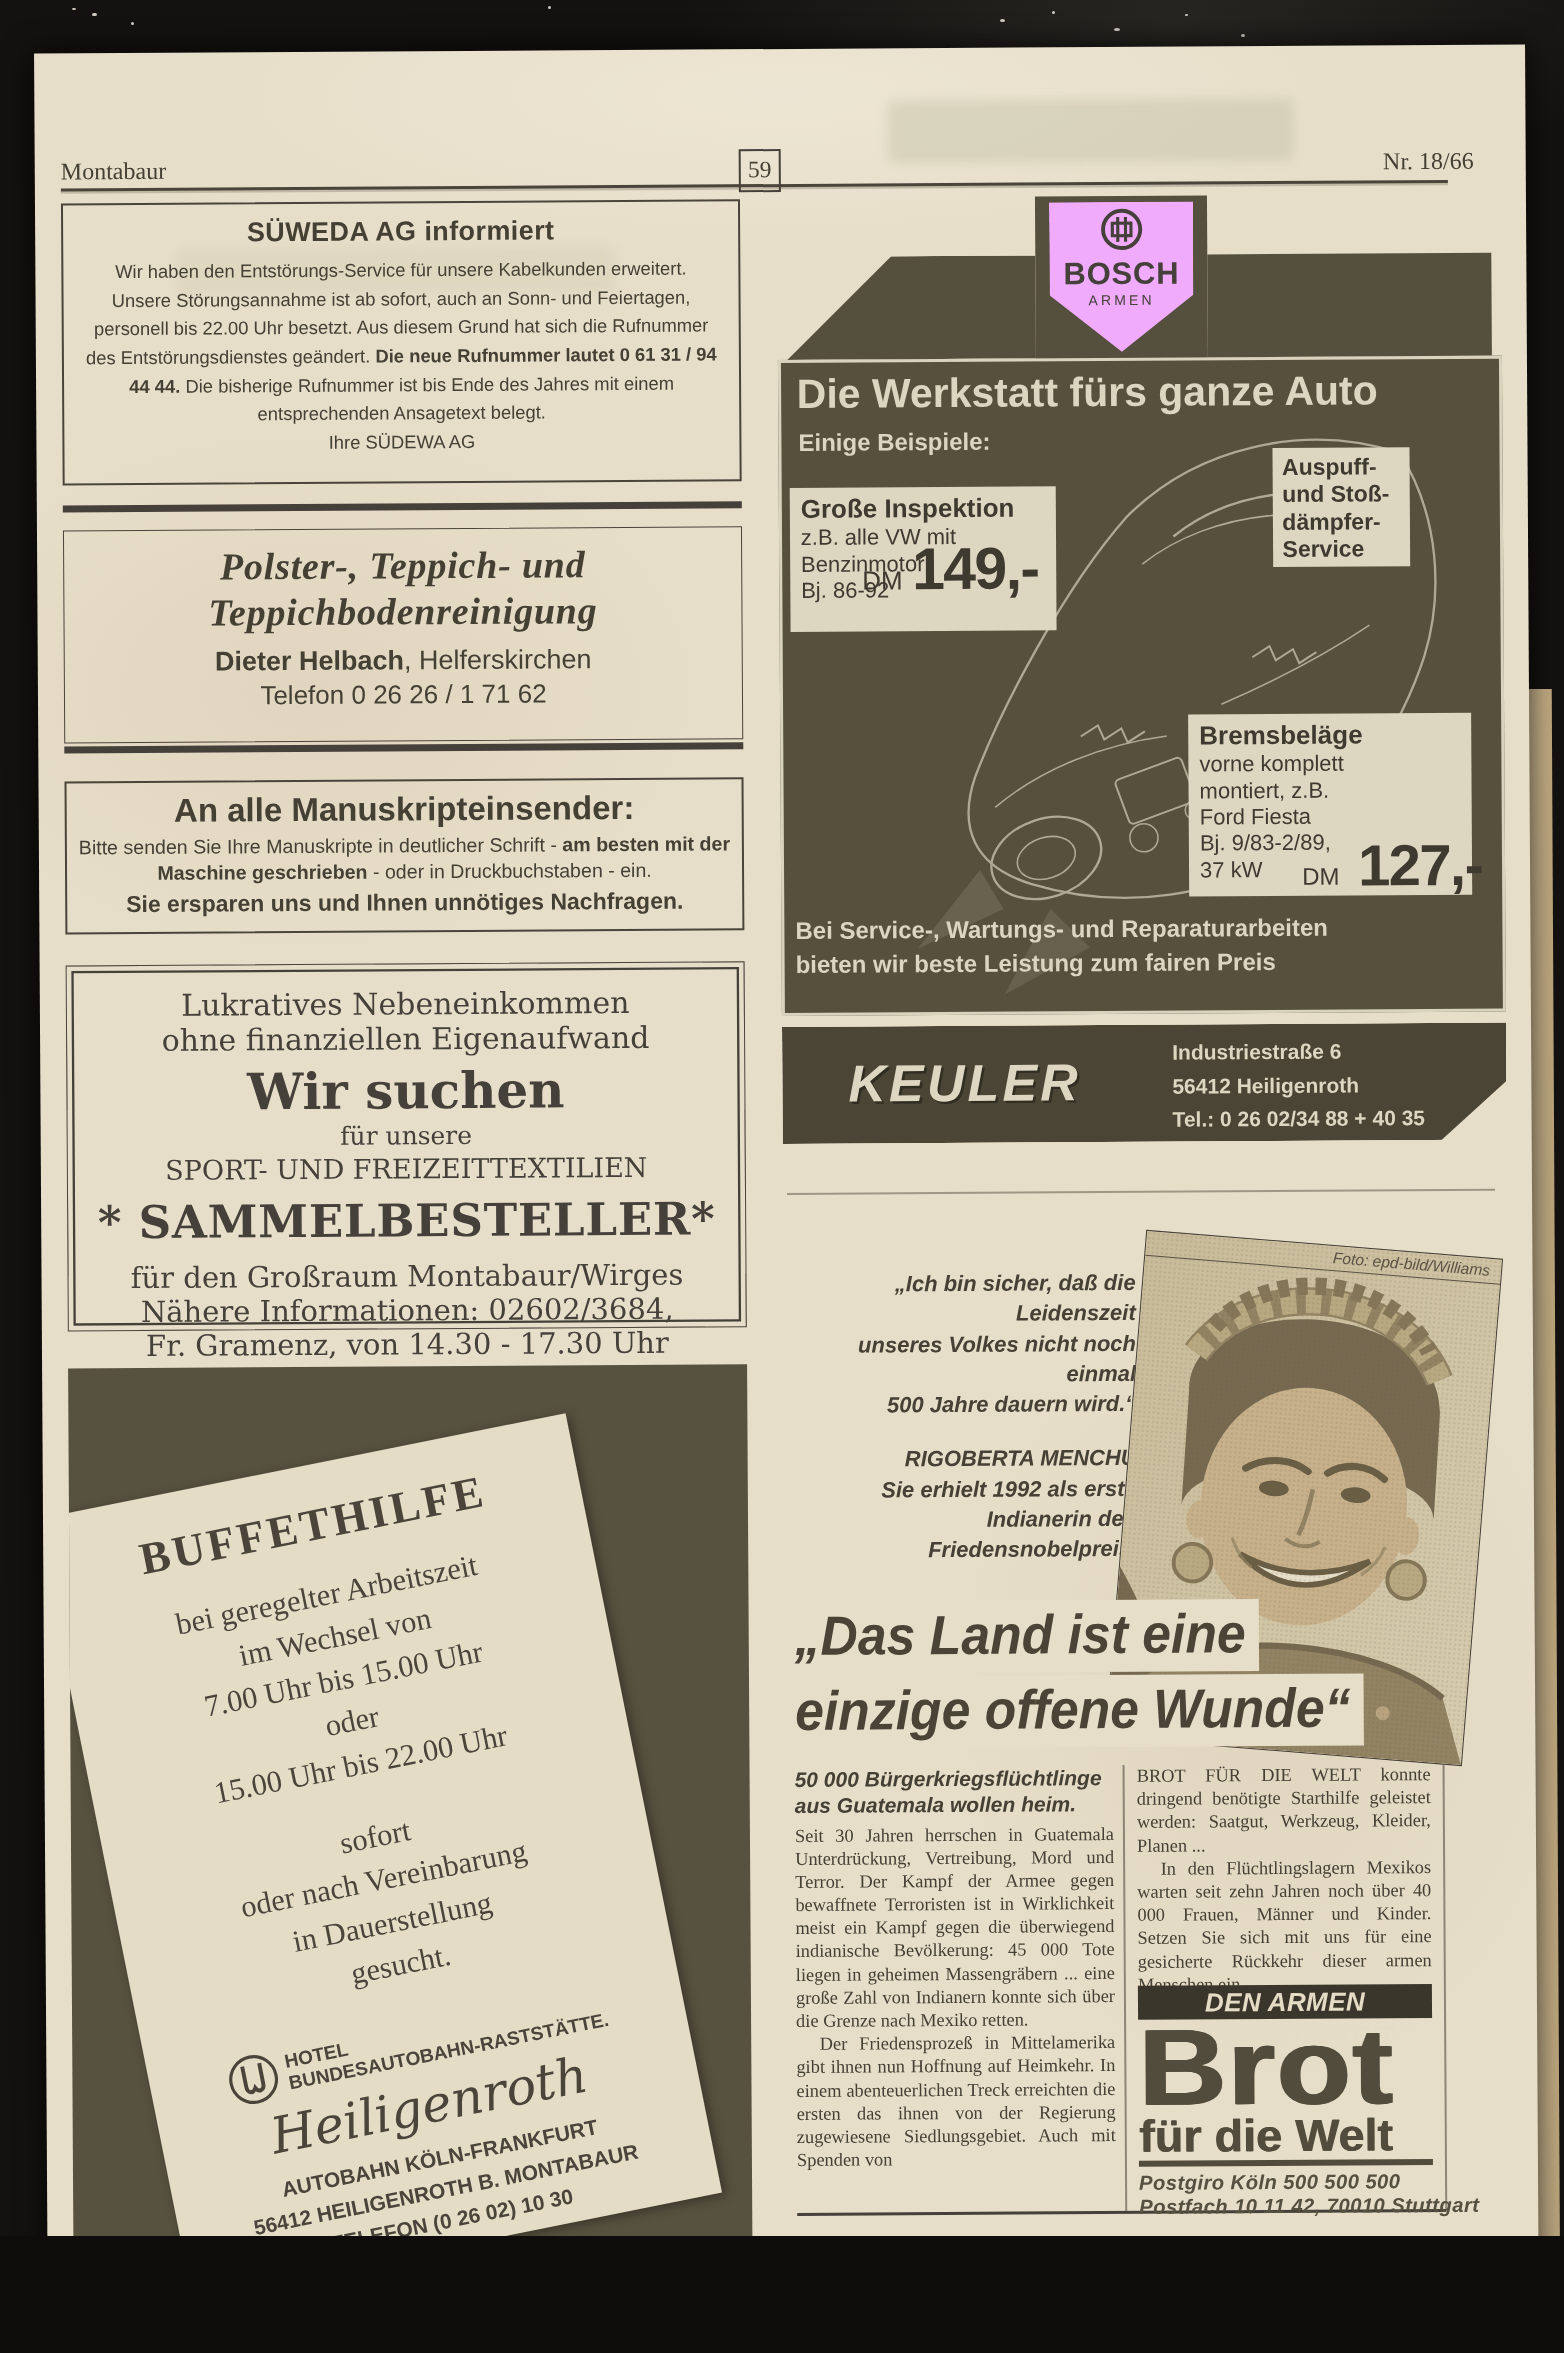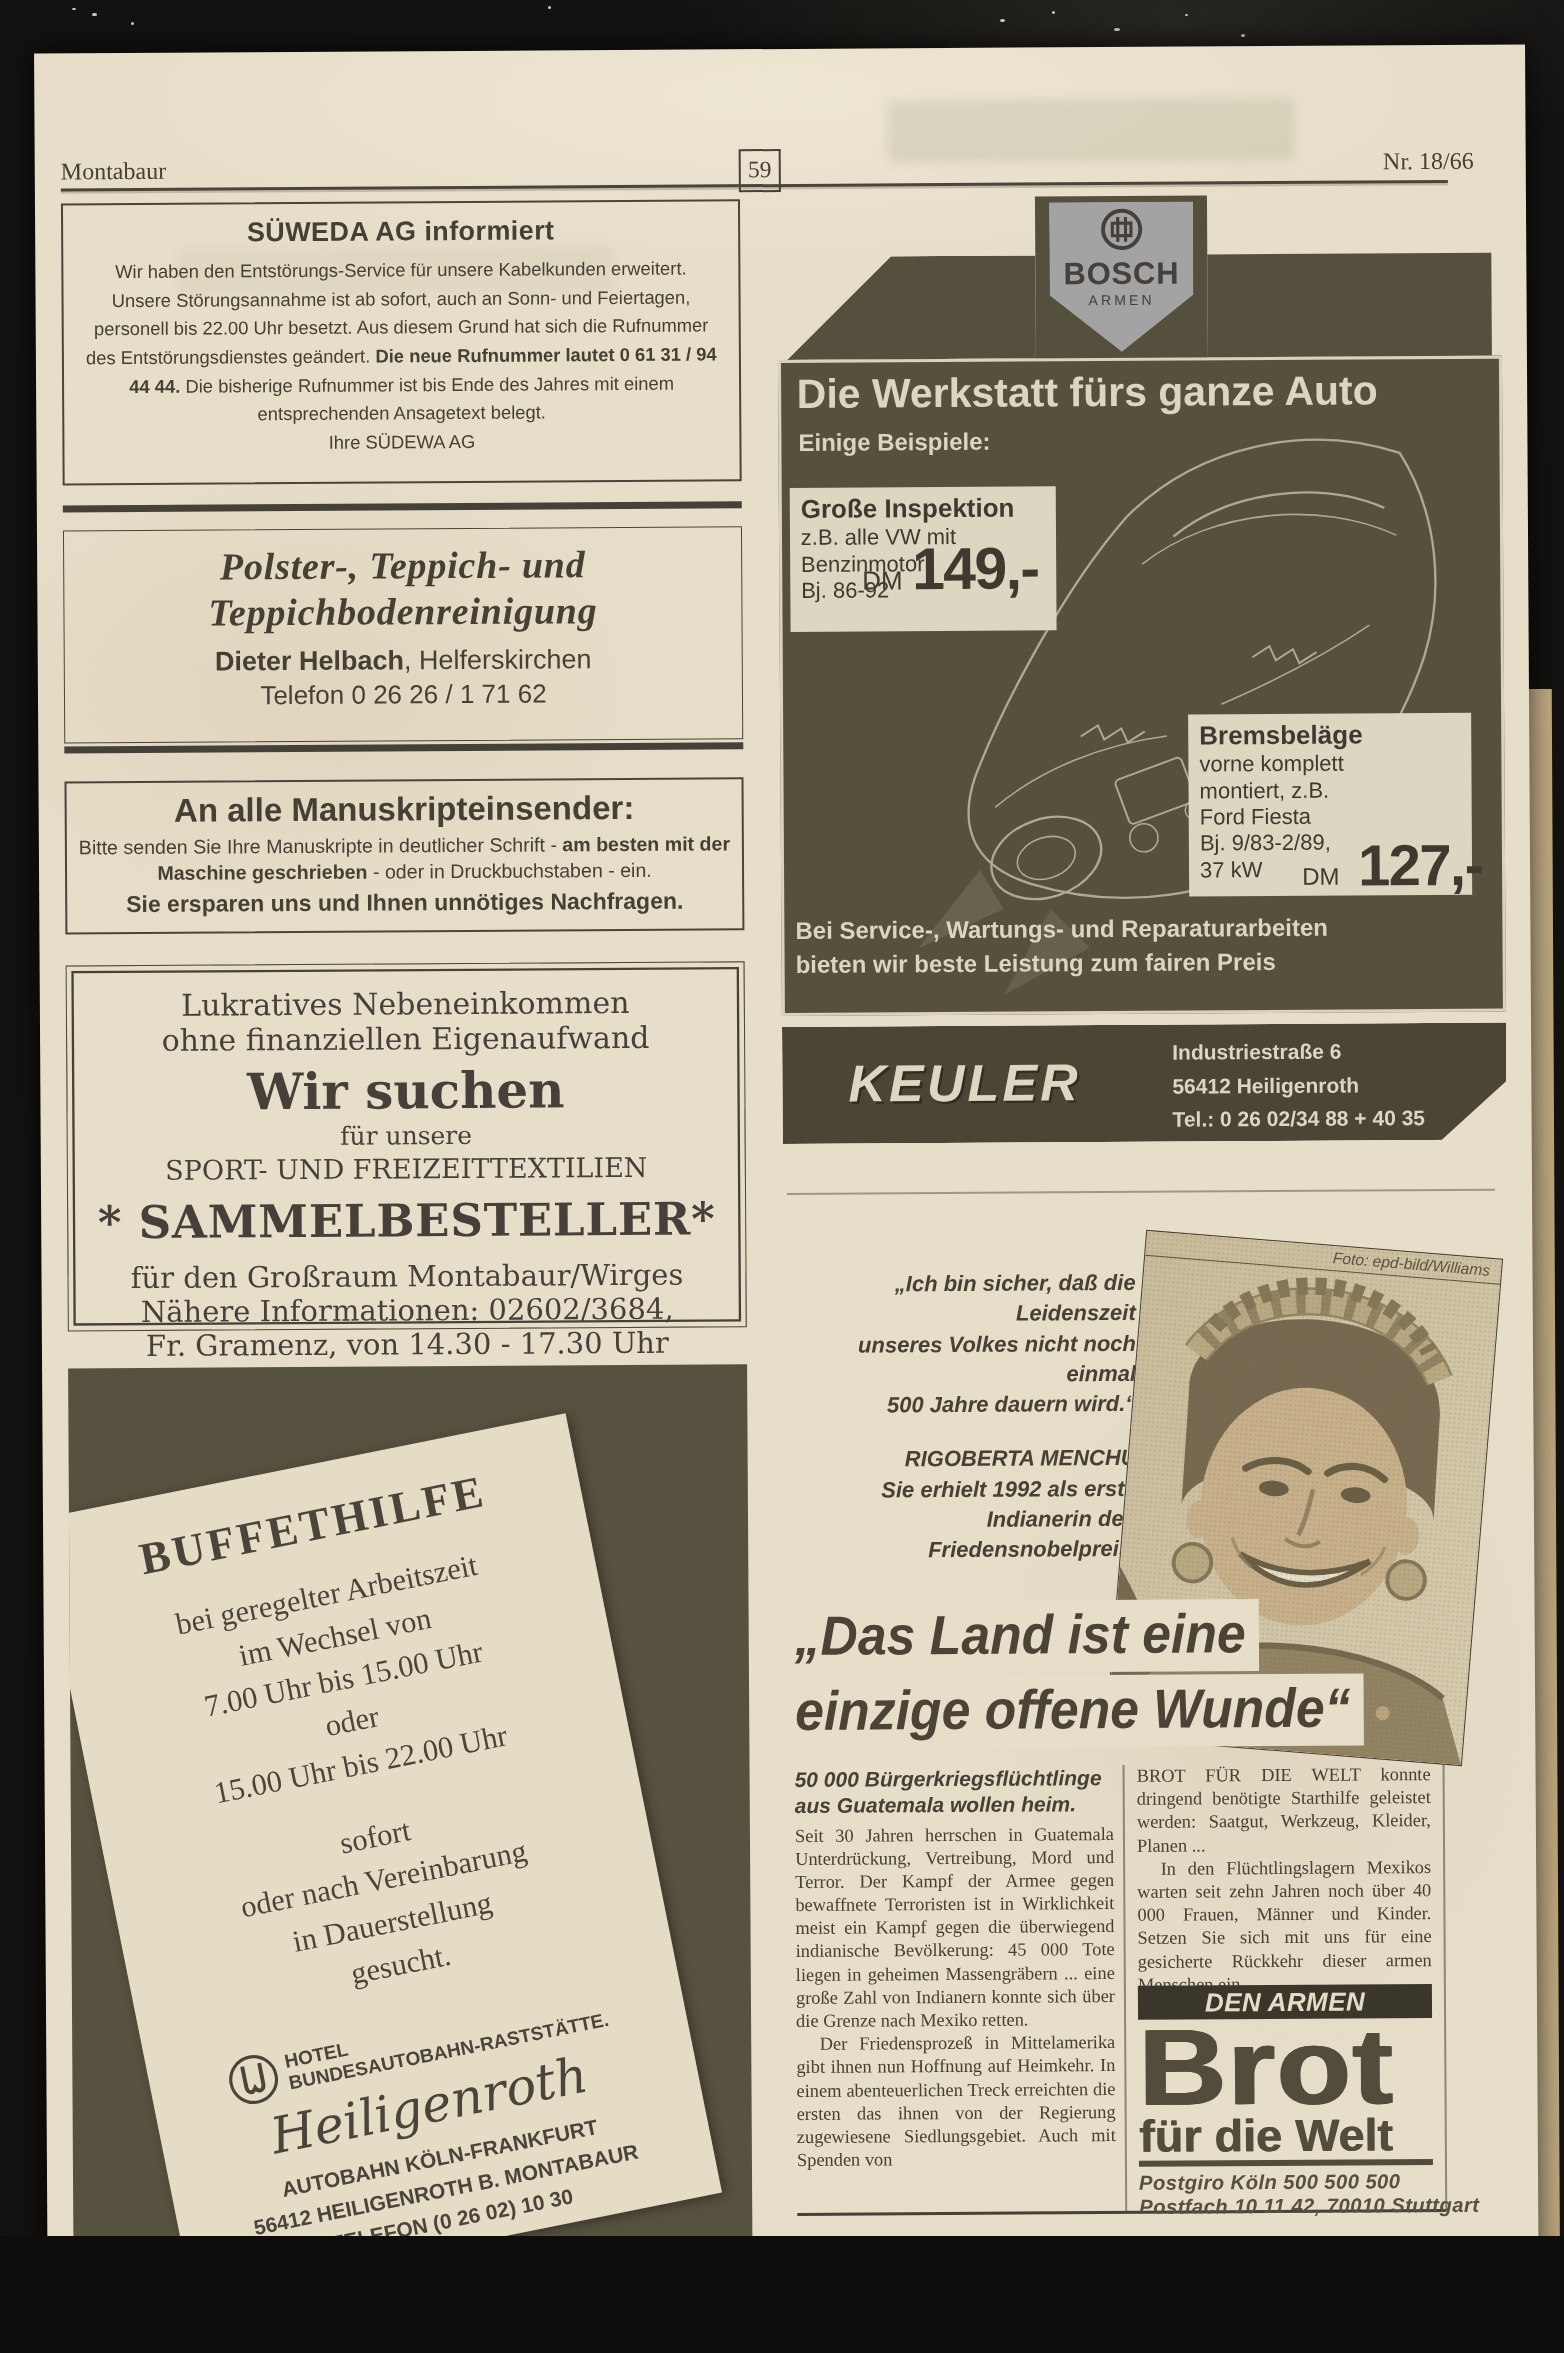--- a/index.html
+++ b/index.html
@@ -78,21 +78,21 @@
   .bu-script{margin-top:4.7px;font-size:50px;font-style:italic;font-family:"DejaVu Serif",serif;}
   .bu-addr{margin-top:9.4px;font-size:21px;font-weight:bold;line-height:1.5;font-family:"Liberation Sans",sans-serif;}
 
   
   #bosch{left:742px;top:147px;width:724px;height:978px;}
   .bo-strip{left:0;top:0;width:724px;height:164px;}
   .bo-trap-l{left:9.4px;top:61px;width:249px;height:103px;background:#55503d;
     clip-path:polygon(42% 0,100% 0,100% 100%,0 100%);}
   .bo-trap-r{left:430px;top:61px;width:284px;height:103px;background:#55503d;}
   .bo-col{left:258px;top:1.6px;width:172px;height:163px;background:#55503d;}
-  .bo-shield{position:absolute;left:14px;top:6.3px;width:144px;height:150px;background:#a3a3a3;
+  .bo-shield{position:absolute;left:14px;top:6.3px;width:144px;height:150px;background:#f0abfc;
     clip-path:polygon(0 0,100% 0,100% 62%,50% 100%,0 62%);text-align:center;color:#45403a;}
   .bo-shield-brand{margin-top:1.6px;font-size:31px;font-weight:bold;letter-spacing:0.8px;}
   .bo-shield-sub{font-size:14px;letter-spacing:3.1px;}
   .bo-main{left:0;top:164px;width:724px;height:656px;background:#56503d;border:3.9px solid #d9d2bd;
     box-sizing:border-box;overflow:hidden;color:#dcd5c0;}
   .bo-headline{position:absolute;left:15.6px;top:7.8px;font-size:41px;font-weight:bold;}
   .bo-examples{position:absolute;left:17px;top:66px;font-size:24px;font-weight:bold;}
   .whitebox{position:absolute;background:#ddd6c1;color:#3f3a30;box-sizing:border-box;}
   #bo-box1{left:7.8px;top:125px;width:266px;height:144px;padding:6.3px 11px;}
   .wb-title{font-size:26px;font-weight:bold;}
@@ -309,20 +309,26 @@
           <div class="wb-title">Große Inspektion</div>
           <div class="wb-line">z.B. alle VW mit</div>
           <div class="wb-line">Benzinmotor</div>
           <div class="wb-line">Bj. 86-92</div>
           <div class="priceRow" style="margin-top:-61px;">
             <span class="dm">DM</span>
             <span class="bigprice">149,-</span>
           </div>
         </div>
 
+        <div id="bo-box2" class="whitebox">
+          <div class="wb-line">Auspuff-</div>
+          <div class="wb-line">und Stoß-</div>
+          <div class="wb-line">dämpfer-</div>
+          <div class="wb-line">Service</div>
+        </div>
 
         <div id="bo-box3" class="whitebox">
           <div class="wb-title">Bremsbeläge</div>
           <div class="wb-line">vorne komplett</div>
           <div class="wb-line">montiert, z.B.</div>
           <div class="wb-line">Ford Fiesta</div>
           <div class="wb-line">Bj. 9/83-2/89,</div>
           <div class="wb-line">37 kW</div>
           <div class="priceRow" style="margin-top:-47px;">
             <span class="dm">DM</span>

